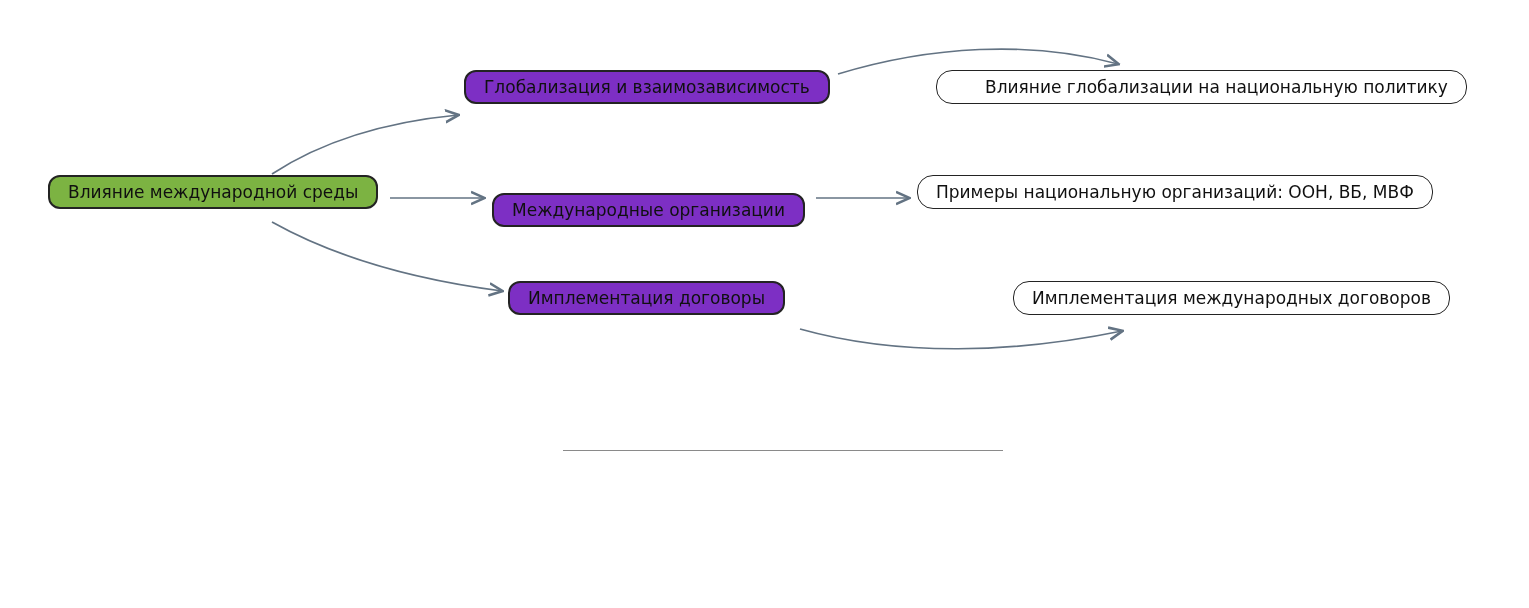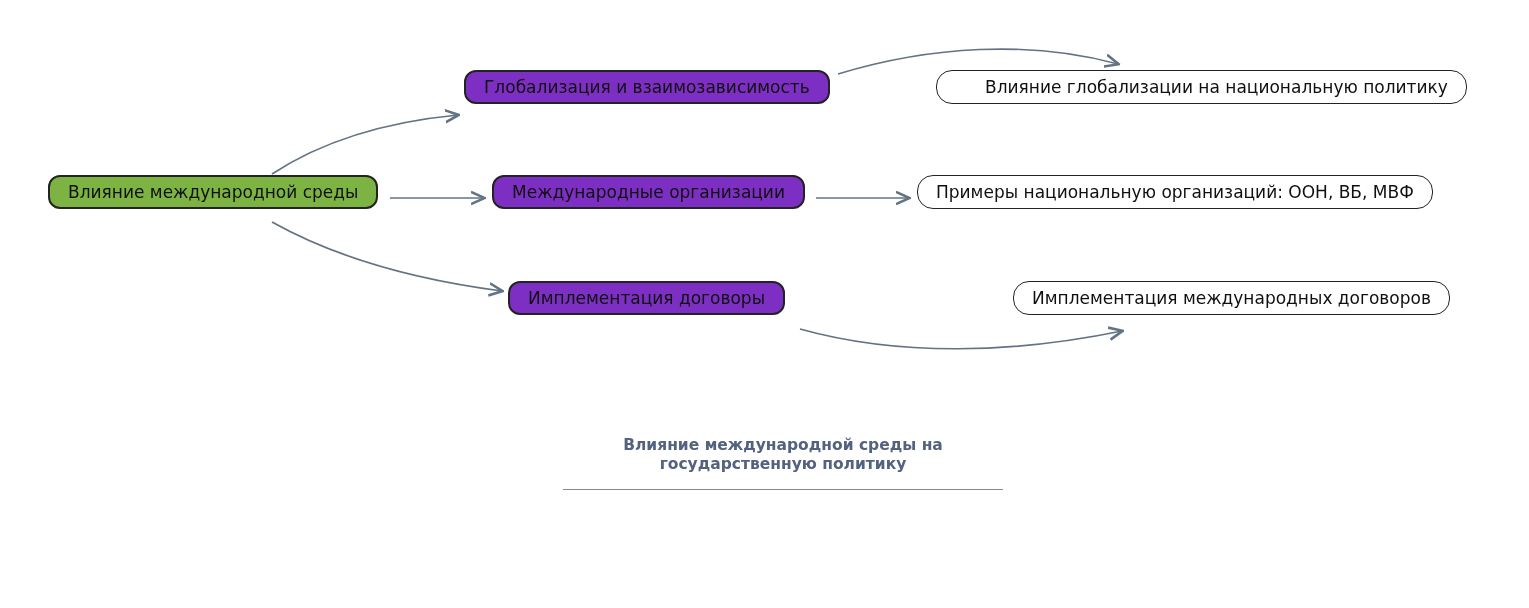--- a/index.html
+++ b/index.html
@@ -42,21 +42,21 @@
   }
   .node.root{background:var(--root-fill);}
   .node.branch{background:var(--branch-fill);}
   .node.leaf{
     background:var(--leaf-fill);
     border-width:1.5px;
     border-radius:16px;
   }
   .n-root   {left:48px;  top:175px;}
   .n-b1     {left:464px; top:70px;}
-  .n-b2     {left:492px; top:175px;}
+  .n-b2     {left:492px; top:193px;}
   .n-b3     {left:508px; top:281px;}
   .n-l1     {left:936px; top:70px;padding-left:48px;}
   .n-l2     {left:917px; top:175px;}
   .n-l3     {left:971px; top:281px;margin-left:42px;}
   .caption-block{
     position:absolute;
     left:783px;
     top:436px;
     transform:translateX(-50%);
     text-align:center;
@@ -103,15 +103,14 @@
 
 <div class="node branch n-b1">Глобализация и взаимозависимость</div>
 <div class="node branch n-b2">Международные организации</div>
 <div class="node branch n-b3">Имплементация договоры</div>
 
 <div class="node leaf n-l1">Влияние глобализации на национальную политику</div>
 <div class="node leaf n-l2">Примеры национальную организаций: ООН, ВБ, МВФ</div>
 <div class="node leaf n-l3">Имплементация международных договоров</div>
 
 <div class="caption-block">
-  <div class="caption-title">Влияние международной среды на государственную политику</div>
   <div class="caption-divider"></div>
 </div>
 
 </body></html>

